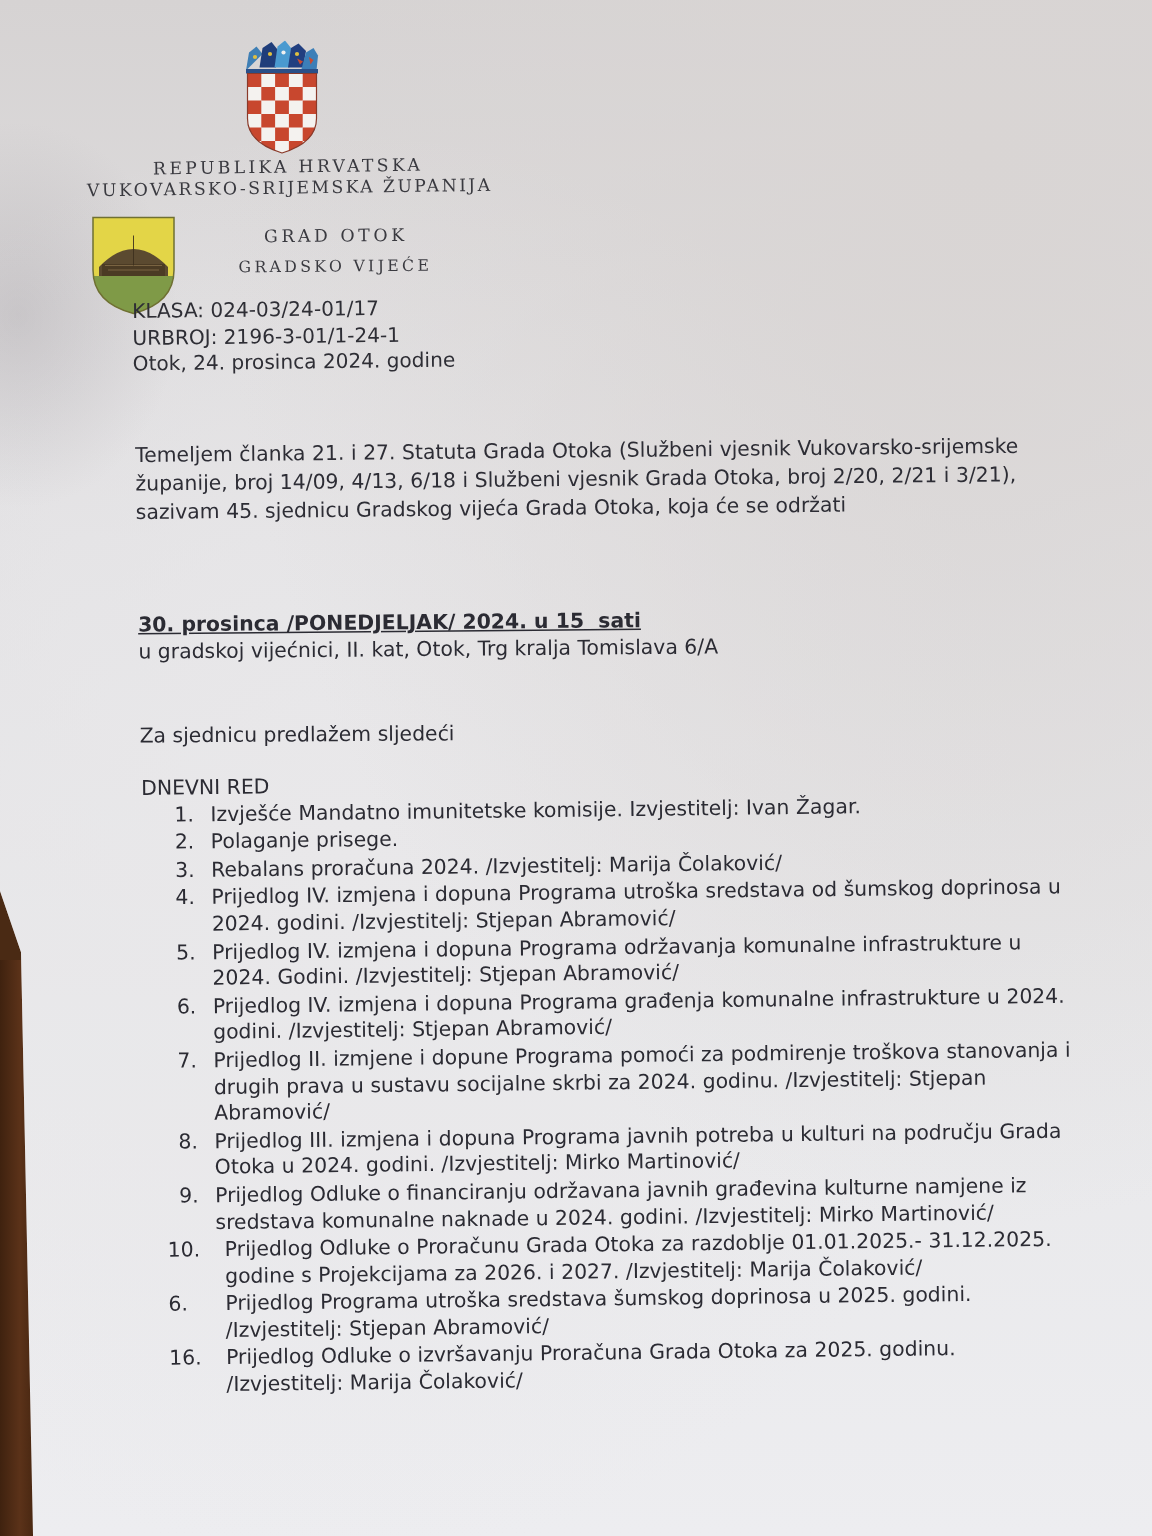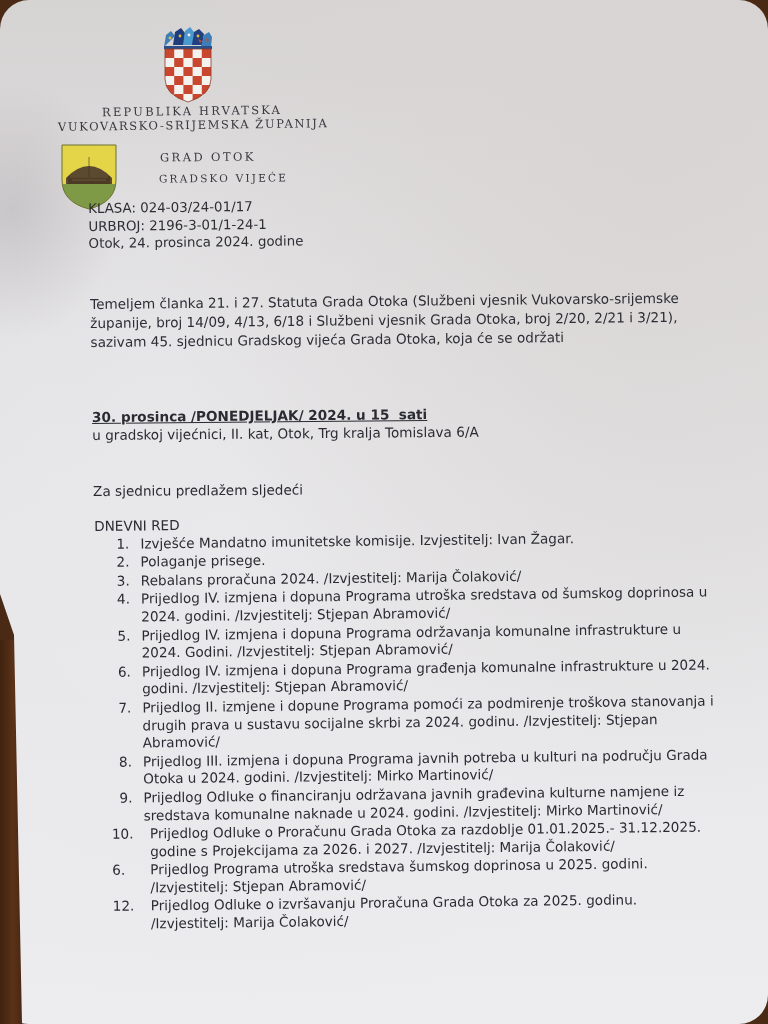--- a/index.html
+++ b/index.html
@@ -23,21 +23,20 @@
     }
     .paper {
       position: absolute;
       left: 0; top: 0;
       width: 768px; height: 1024px;
       background:
         radial-gradient(ellipse at 85% 10%, #d9d5d4 0%, rgba(217,213,212,0) 55%),
         radial-gradient(ellipse at 30% 55%, #e9e8ea 0%, rgba(233,232,234,0) 60%),
         linear-gradient(180deg, #d6d3d3 0%, #e2e1e3 35%, #e8e8ea 65%, #ededf0 100%);
       clip-path: polygon(0 0, 100% 0, 100% 100%, 22px 100%, 14px 62%, 0 58%);
-      border-radius: 29px;
     }
     .shade-top-left {
       position: absolute;
       left: 0; top: 80px;
       width: 120px; height: 260px;
       background: radial-gradient(ellipse at 10% 50%, rgba(160,155,160,0.35) 0%, rgba(160,155,160,0) 70%);
       pointer-events: none;
     }
     .hr-crest {
       position: absolute;
@@ -51,21 +50,21 @@
     }
     .serif-head {
       position: absolute;
       font-family: "DejaVu Serif", "Liberation Serif", serif;
       color: #3a3a40;
       letter-spacing: 2.2px;
       white-space: nowrap;
     }
     .rep { left: 102px; top: 104px; font-size: 11.5px; transform: rotate(-0.8deg); }
     .zup { left: 58px; top: 118px; font-size: 11.5px; letter-spacing: 1.6px; transform: rotate(-0.8deg); }
-    .grad { left: 160px; top: 150px; font-size: 11.5px; letter-spacing: 2.4px; transform: rotate(-0.5deg); }
+    .grad { left: 176px; top: 150px; font-size: 11.5px; letter-spacing: 2.4px; transform: rotate(-0.5deg); }
     .vijece { left: 159px; top: 172px; font-size: 10.5px; letter-spacing: 2.2px; transform: rotate(-0.5deg); }
 
     .meta {
       position: absolute;
       left: 88px; top: 200px;
       font-size: 13.4px;
       line-height: 17.5px;
       color: #2e2e35;
       transform: rotate(-0.7deg);
       transform-origin: left top;
@@ -235,16 +234,16 @@
       <li><span class="num">2.</span><span>Polaganje prisege.</span></li>
       <li><span class="num">3.</span><span>Rebalans proračuna 2024. /Izvjestitelj: Marija Čolaković/</span></li>
       <li><span class="num">4.</span><span>Prijedlog IV. izmjena i dopuna Programa utroška sredstava od šumskog doprinosa u 2024. godini. /Izvjestitelj: Stjepan Abramović/</span></li>
       <li><span class="num">5.</span><span>Prijedlog IV. izmjena i dopuna Programa održavanja komunalne infrastrukture u 2024. Godini. /Izvjestitelj: Stjepan Abramović/</span></li>
       <li><span class="num">6.</span><span>Prijedlog IV. izmjena i dopuna Programa građenja komunalne infrastrukture u 2024. godini. /Izvjestitelj: Stjepan Abramović/</span></li>
       <li><span class="num">7.</span><span>Prijedlog II. izmjene i dopune Programa pomoći za podmirenje troškova stanovanja i drugih prava u sustavu socijalne skrbi za 2024. godinu. /Izvjestitelj: Stjepan Abramović/</span></li>
       <li><span class="num">8.</span><span>Prijedlog III. izmjena i dopuna Programa javnih potreba u kulturi na području Grada Otoka u 2024. godini. /Izvjestitelj: Mirko Martinović/</span></li>
       <li><span class="num">9.</span><span>Prijedlog Odluke o financiranju održavana javnih građevina kulturne namjene iz sredstava komunalne naknade u 2024. godini. /Izvjestitelj: Mirko Martinović/</span></li>
       <li class="wide"><span class="num">10.</span><span>Prijedlog Odluke o Proračunu Grada Otoka za razdoblje 01.01.2025.- 31.12.2025. godine s Projekcijama za 2026. i 2027. /Izvjestitelj: Marija Čolaković/</span></li>
       <li class="wide"><span class="num">6.</span><span>Prijedlog Programa utroška sredstava šumskog doprinosa u 2025. godini. /Izvjestitelj: Stjepan Abramović/</span></li>
-      <li class="wide"><span class="num">12.</span><span>Prijedlog Odluke o izvršavanju Proračuna Grada Otoka za 2025. godinu. /Izvjestitelj: Marija Čolaković/</span></li>
+      <li class="wide"><span class="num">16.</span><span>Prijedlog Odluke o izvršavanju Proračuna Grada Otoka za 2025. godinu. /Izvjestitelj: Marija Čolaković/</span></li>
     </ol>
   </div>
 </div>
 
 </body></html>

